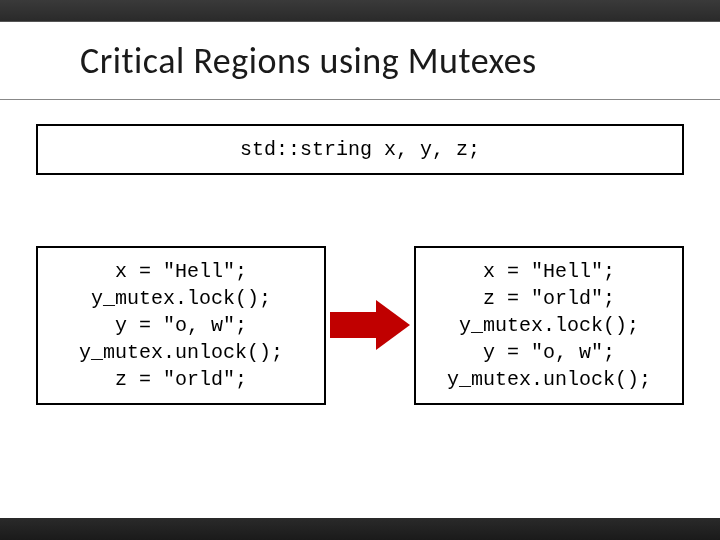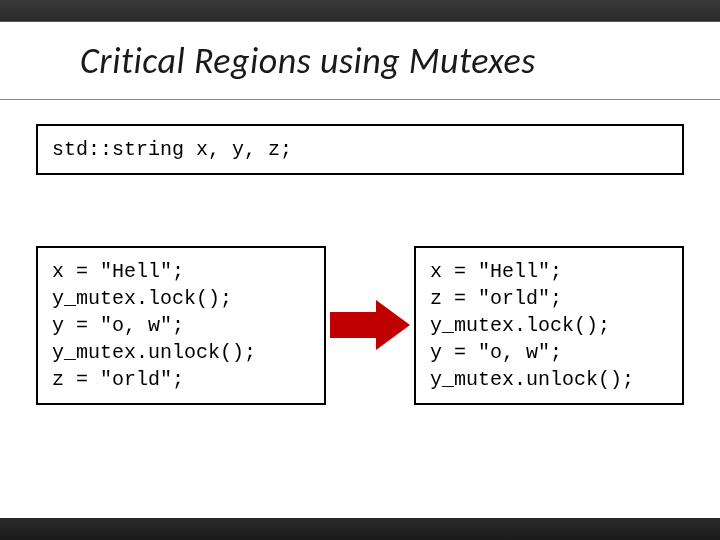--- a/index.html
+++ b/index.html
@@ -24,26 +24,26 @@
     border-bottom: 1px solid #888;
     display: flex;
     align-items: center;
     padding-left: 80px;
   }
   .title-area h1 {
     font-size: 36px;
     font-weight: 400;
     color: #1a1a1a;
     letter-spacing: 0.5px;
-    font-style: italic;
   }
   .content {
     position: relative;
     width: 100%;
     height: 418px;
+    text-align: center;
   }
   .code-box {
     position: absolute;
     border: 2px solid #000;
     background: #fff;
     padding: 10px 14px;
     font-family: "Courier New", monospace;
     font-size: 20px;
     line-height: 1.35;
     color: #000;

